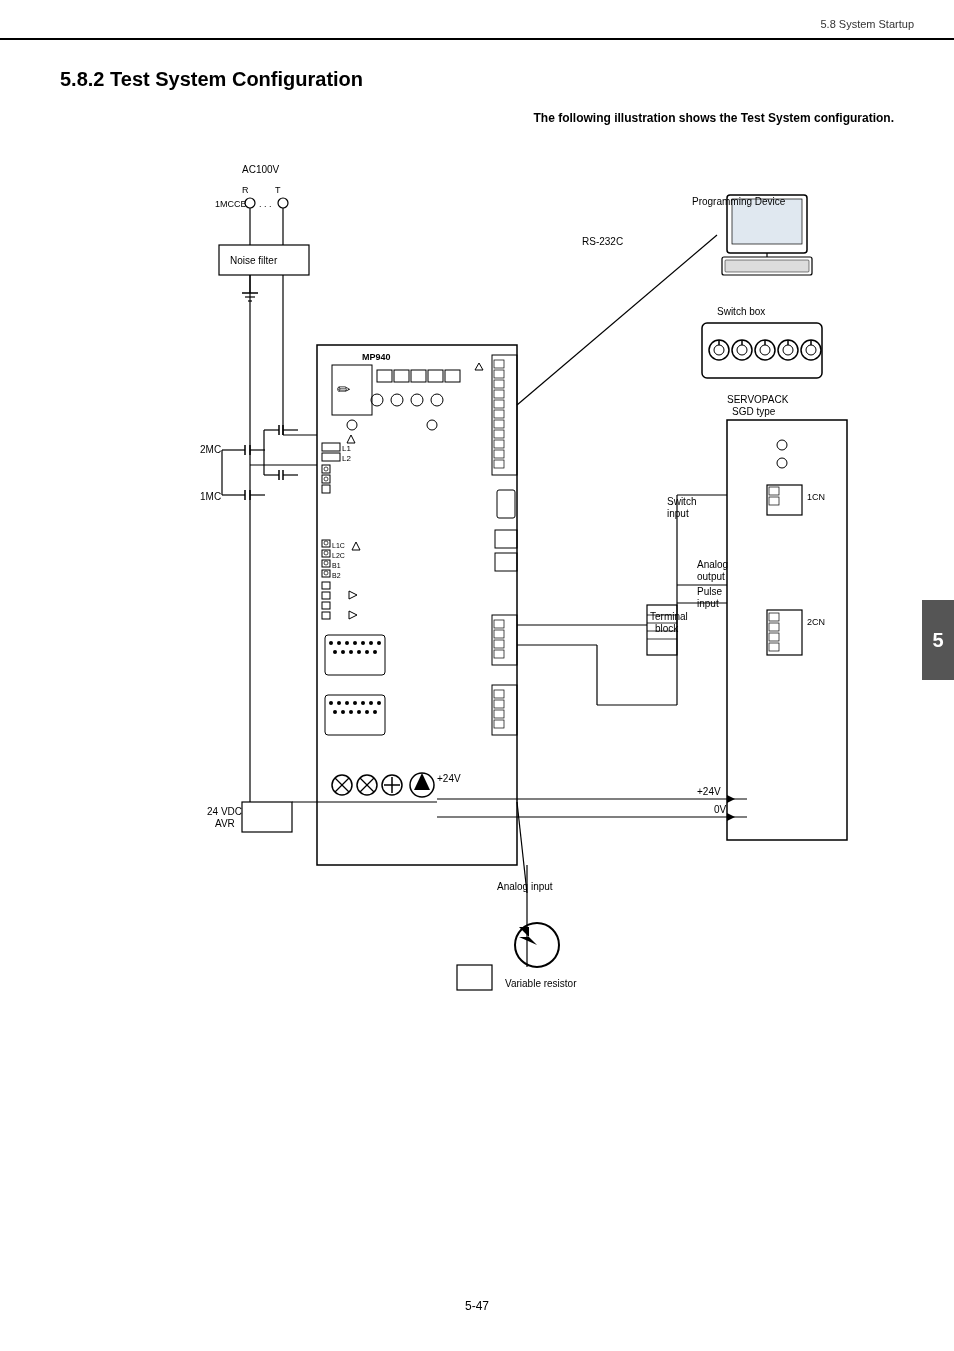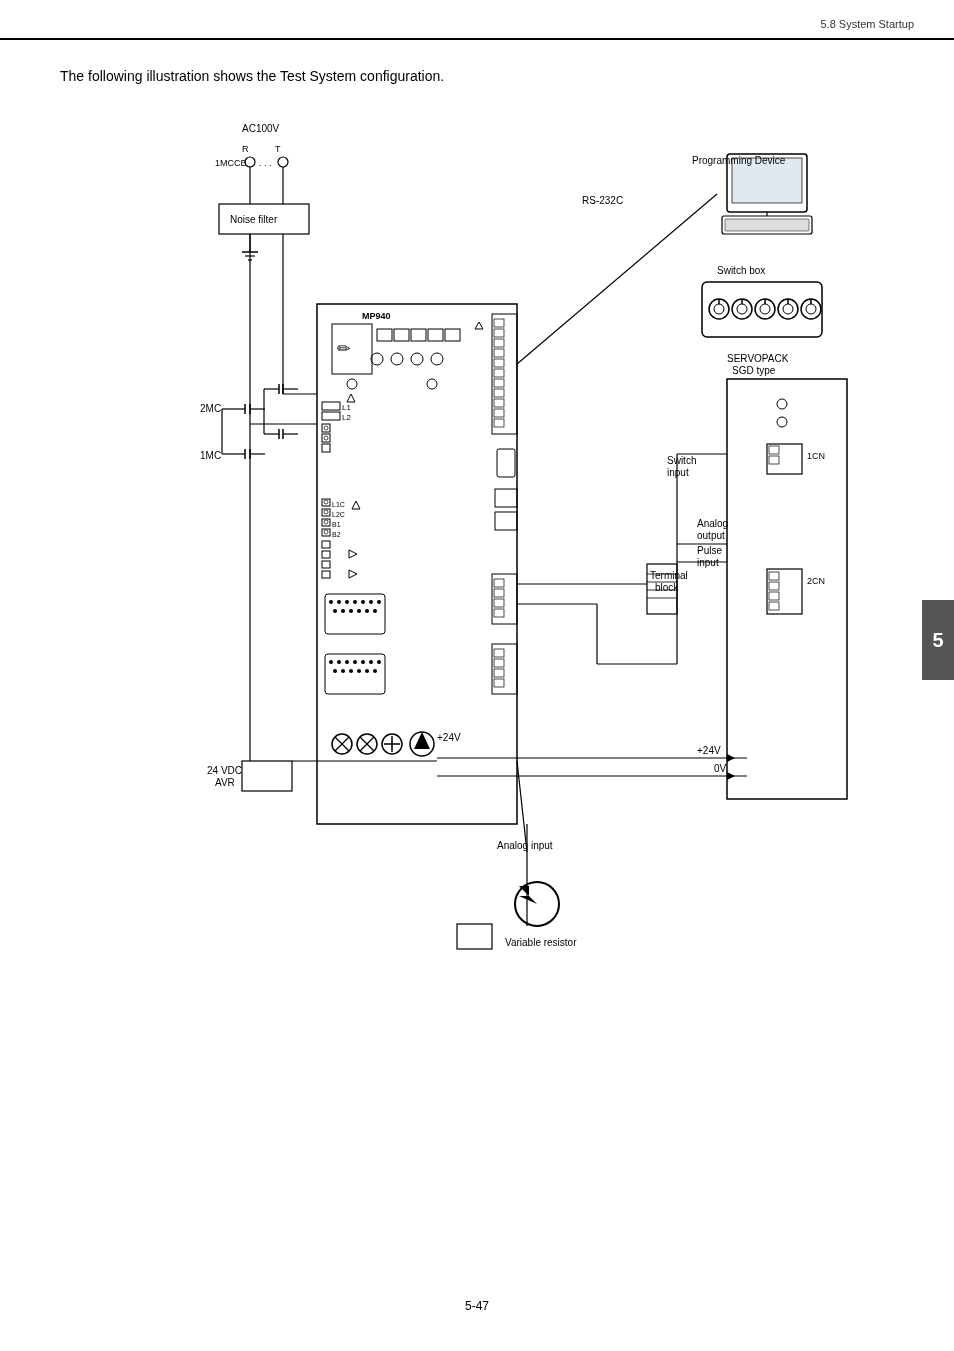--- a/index.html
+++ b/index.html
@@ -31,23 +31,24 @@
       padding: 20px 60px 20px 60px;
     }
 
     .section-title {
       font-size: 20px;
       font-weight: bold;
       margin-bottom: 20px;
     }
 
     .section-subtitle {
-      font-size: 14px;
-      text-align: left;
+      font-size: 12px;
+      text-align: right;
       margin-bottom: 20px;
+      font-weight: bold;
     }
 
     
     .diagram-container {
       position: relative;
       width: 820px;
       height: 900px;
       margin: 0 auto;
     }
 
@@ -62,20 +63,21 @@
     }
   </style>
 </head>
 <body>
 
 <div class="page-header">
   <span class="header-text">5.8  System Startup</span>
 </div>
 
 <div class="main-content">
+  <div class="section-title">5.8.2  Test System Configuration</div>
   <div class="section-subtitle">The following illustration shows the Test System configuration.</div>
 
   <div class="diagram-container">
     <svg class="diagram-svg" viewBox="0 0 820 900" xmlns="http://www.w3.org/2000/svg">
 
       <text x="175" y="28" font-size="10">AC100V</text>
 
       <text x="175" y="48" font-size="9">R</text>
       <text x="208" y="48" font-size="9">T</text>
 

